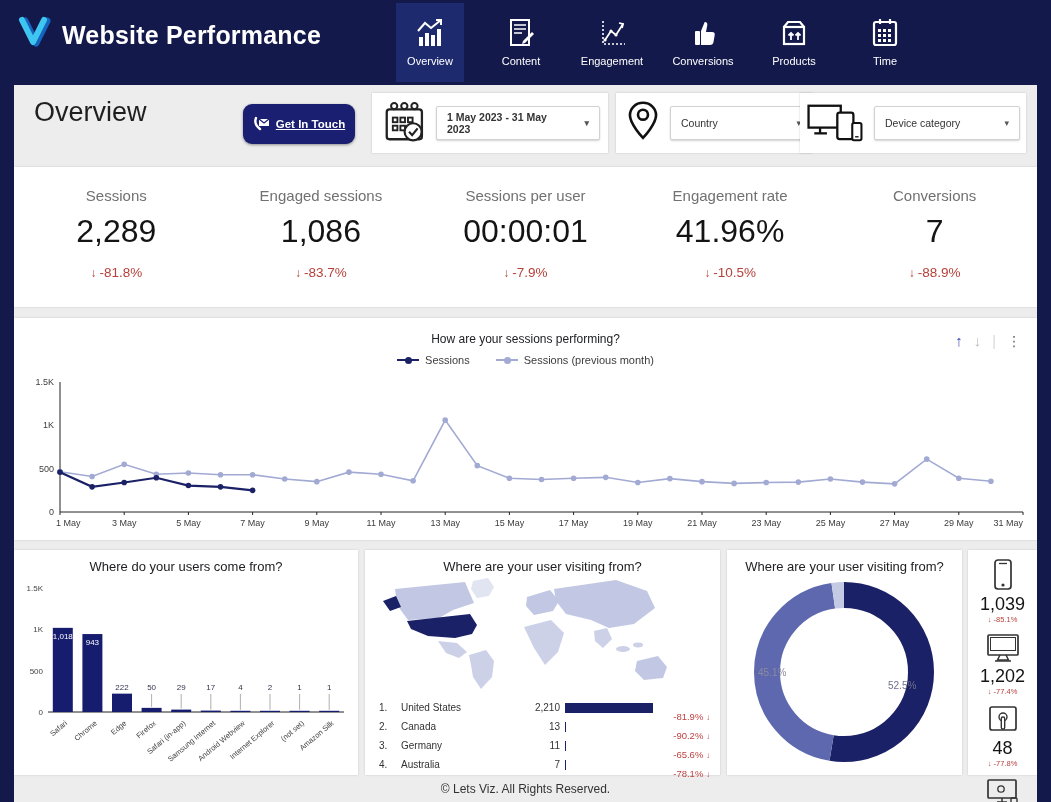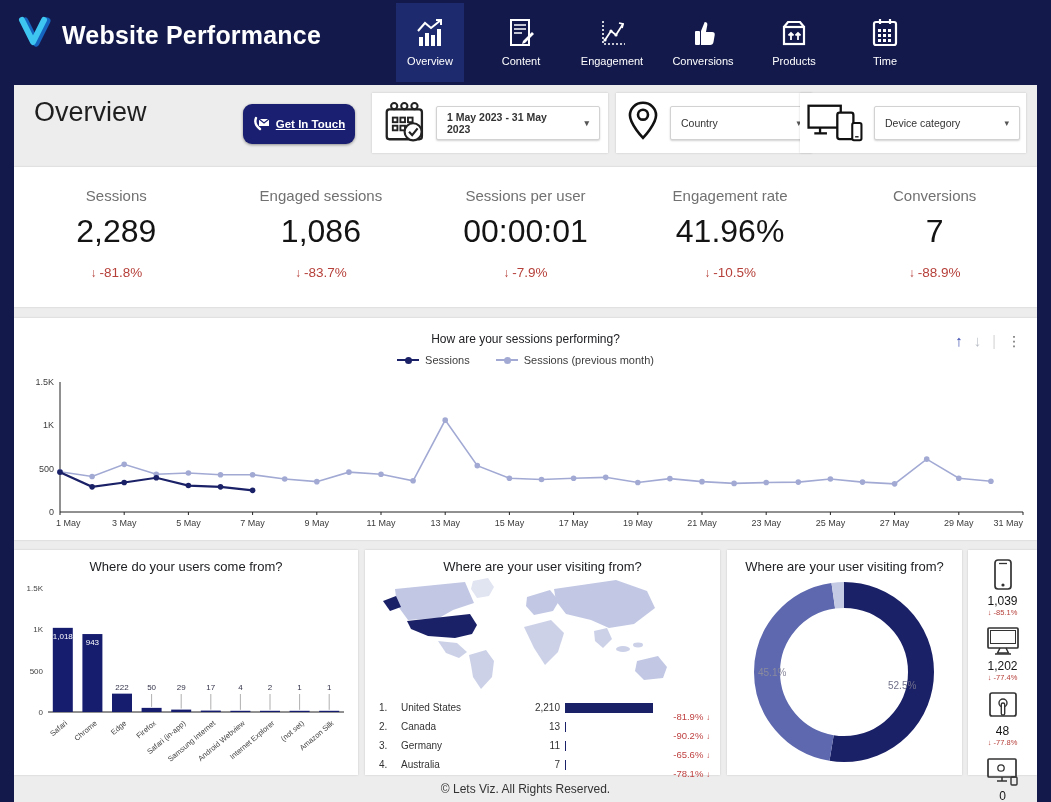--- a/index.html
+++ b/index.html
@@ -66,21 +66,21 @@
   .geo-rank { padding-left:14px; }
   .geo-val { text-align:right; padding-right:5px; }
   .geo-barcell { display:flex; align-items:center; }
   .geo-bar { height:10px; background:#1b2167; width:1px; }
   .geo-delta { text-align:right; padding-right:10px; color:#bf4040; font-size:9.5px;margin-top:18px; }
   .geo-delta .arr { font-size:8px; }
   .donut-panel { left:713px; width:235px; }
   #donut-chart { position:absolute; left:21px; top:26px; }
   .device-panel { left:954px; width:69px; }
   .dev-item { display:flex; flex-direction:column; align-items:center; margin-top:8px; }
-  .dev-value { font-size:12px; color:#141414; margin-top:2px; }
+  .dev-value { font-size:18px; color:#141414; margin-top:2px; }
   .dev-delta { font-size:7.5px; color:#b6403a; }
 
   .footer { position:absolute; left:0; right:0; top:697px; text-align:center; font-size:12px; color:#333; }
 </style>
 </head>
 <body>
 
 <div class="header">
   <svg class="logo" width="40" height="40" viewBox="0 0 40 40">
     <path d="M9 9 L20 31 L31 9" fill="none" stroke="#1565c0" stroke-width="7" stroke-linecap="round" stroke-linejoin="round"></path>

